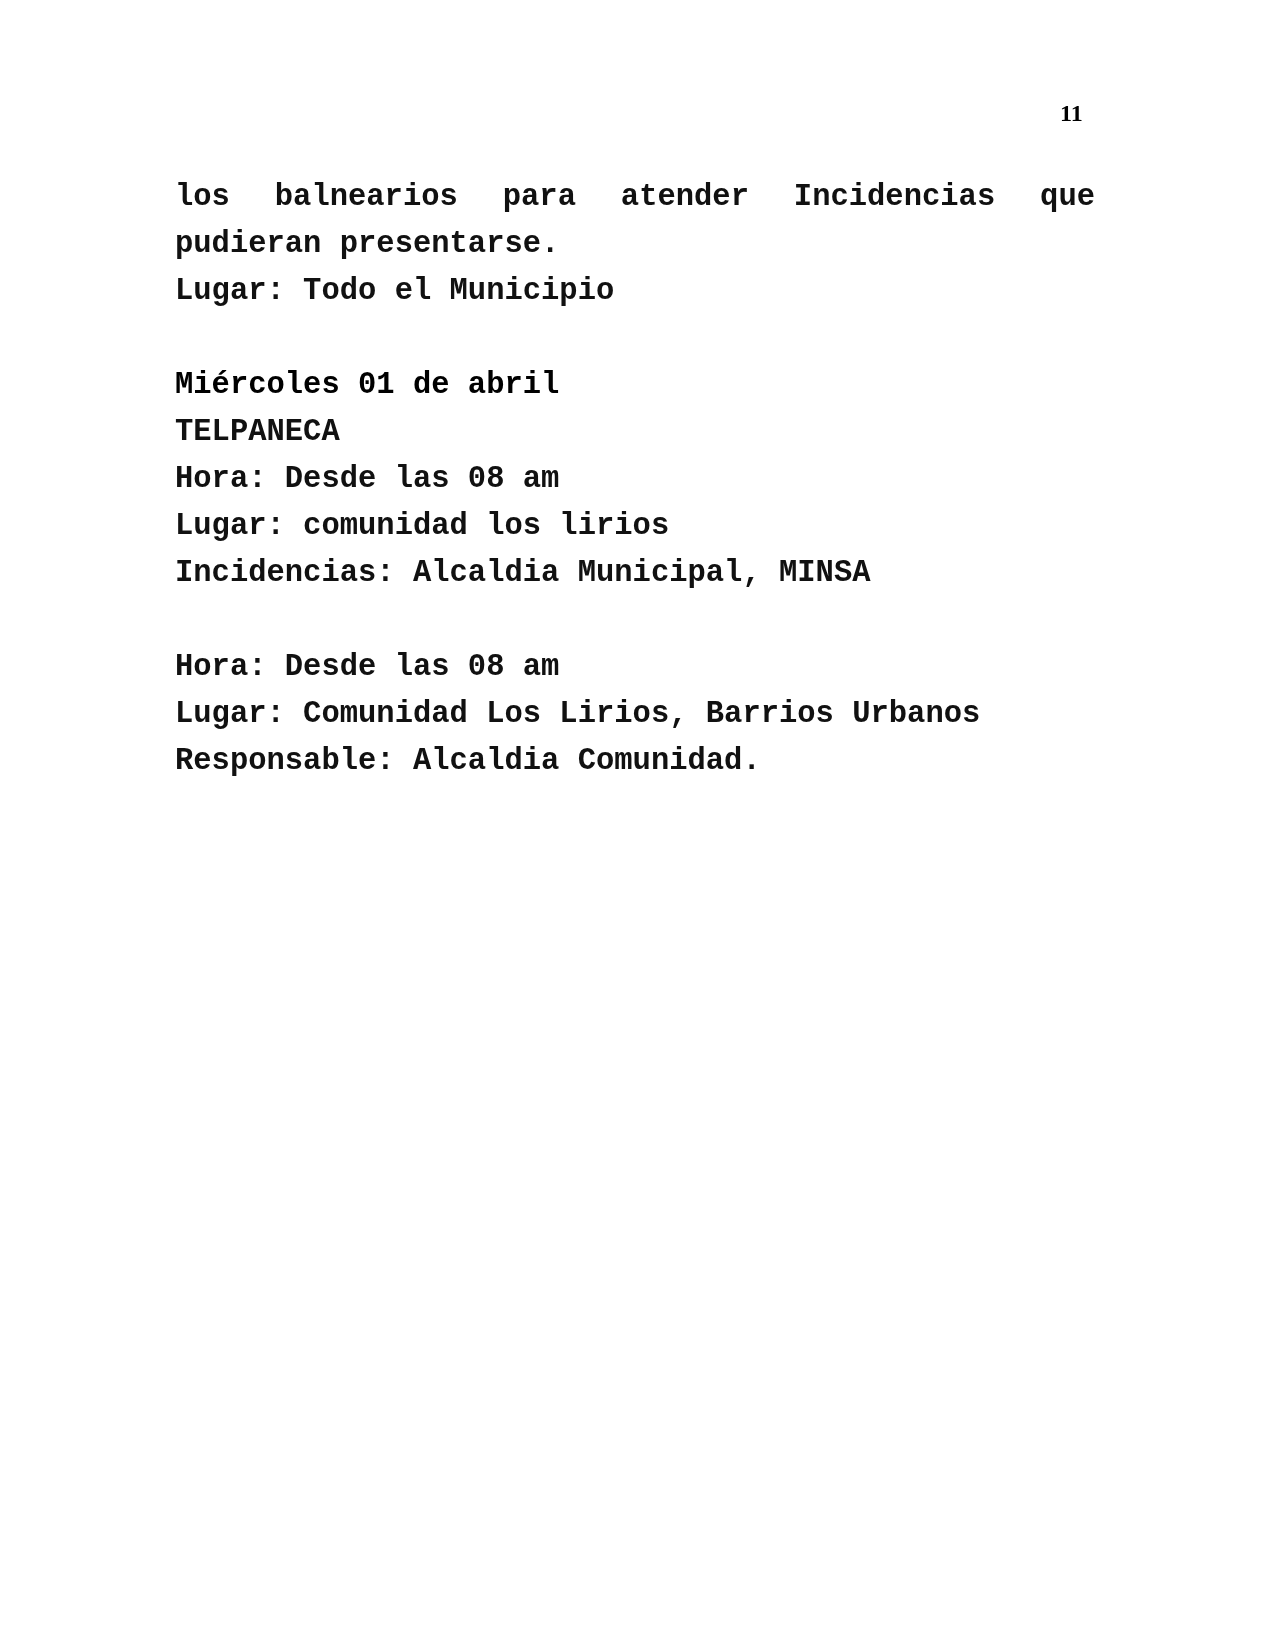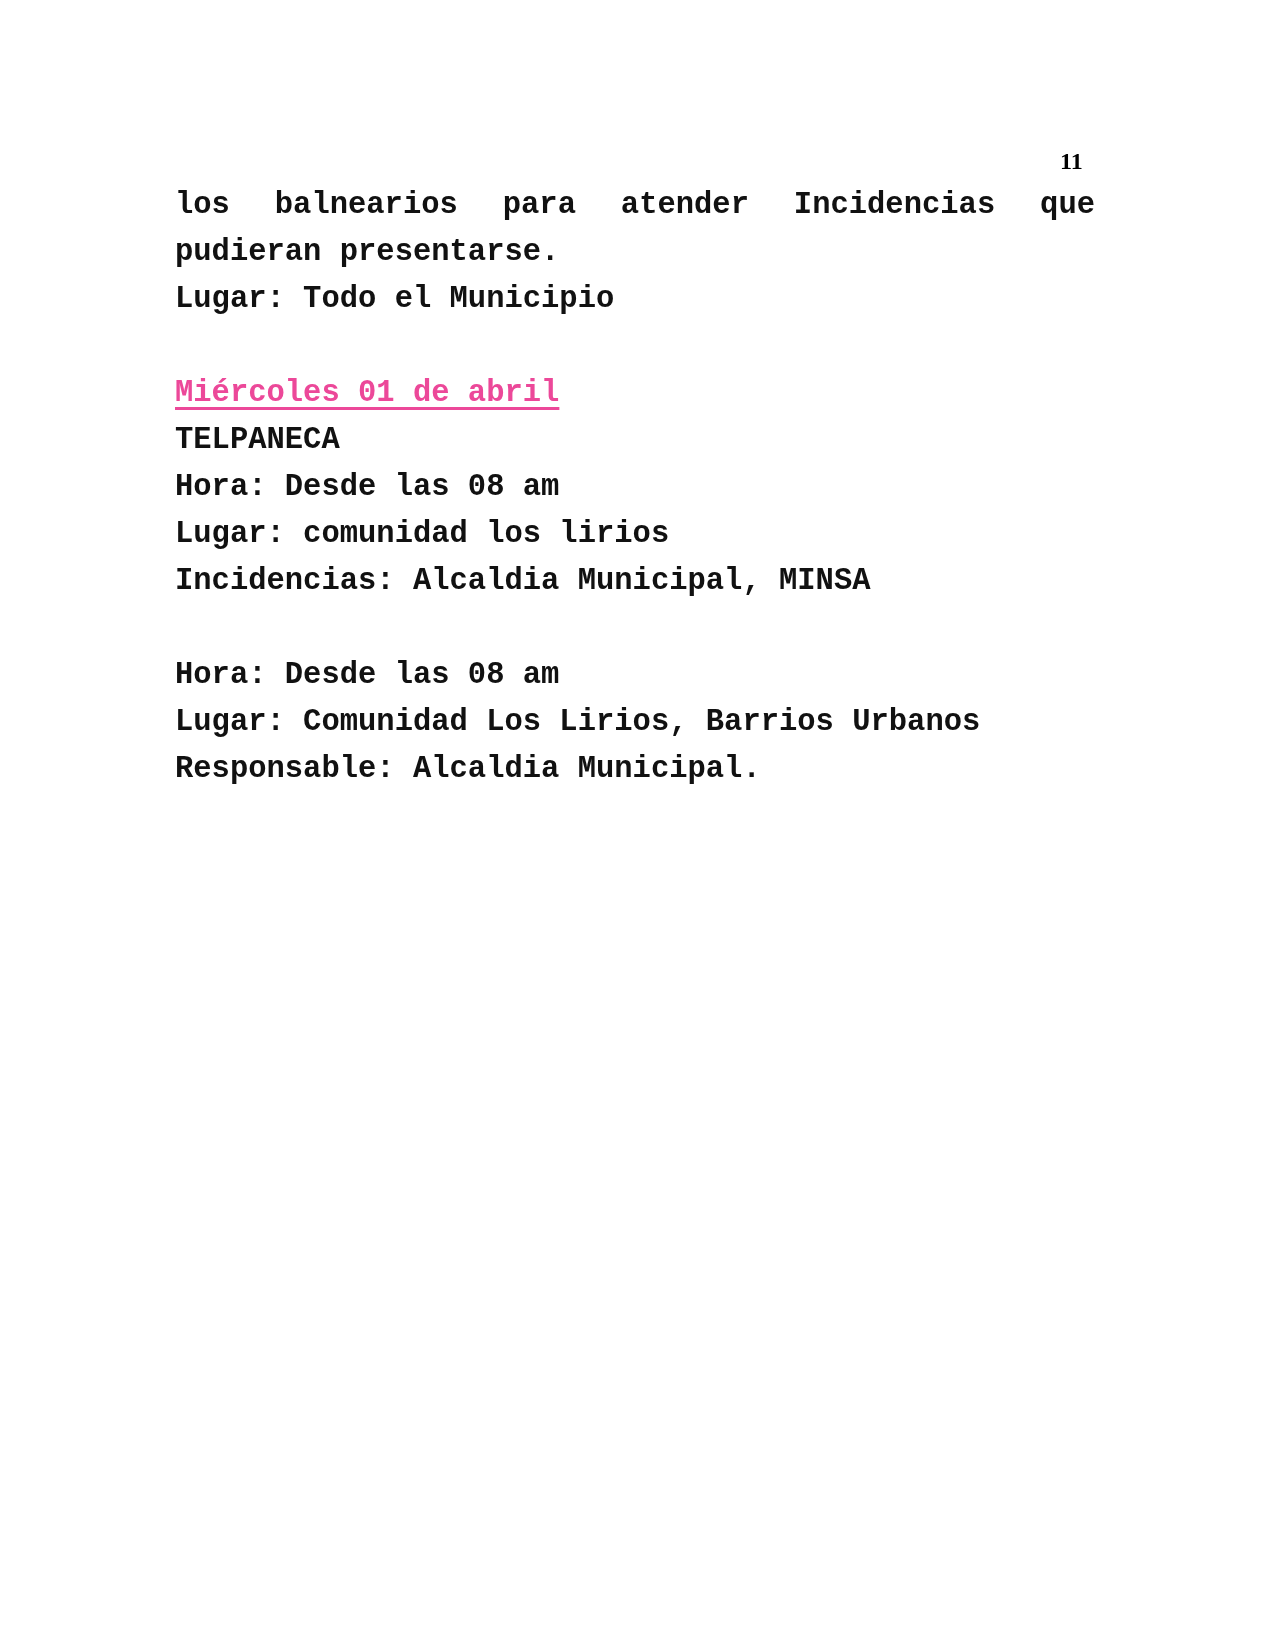--- a/index.html
+++ b/index.html
@@ -1,29 +1,29 @@
 <!DOCTYPE html>
 <html><head>
 <meta charset="utf-8">
 <style>
   html, body { margin: 0; padding: 0; background: #ffffff; }
   body { width: 1275px; height: 1650px; position: relative; overflow: hidden; }
   .page-number {
     position: absolute; top: 100px; left: 1060px;
-    font-family: "Liberation Serif", serif; font-weight: bold; font-size: 24px; color: #000; margin-top: 48px;
+    font-family: "Liberation Serif", serif; font-weight: bold; font-size: 24px; color: #000;
   }
   .content {
-    position: absolute; left: 175px; top: 182px; width: 920px;
+    position: absolute; left: 175px; top: 174px; width: 920px;
     font-family: "Liberation Mono", monospace; font-weight: bold; font-size: 30.5px;
     line-height: 47px; color: #111;
   }
   .p { margin: 0; text-align: justify; text-align-last: left; }
   .gap { height: 47px; }
   .date-heading {
-    color: #ec4899; text-decoration: underline; text-decoration-thickness: 3px;
+    color: #000000; text-decoration-thickness: 3px;
     text-underline-offset: 6px; display: inline-block;
   }
 </style>
 </head>
 <body>
 
 <div class="page-number">11</div>
 
 <div class="content">
   <p class="p">los balnearios para atender Incidencias que pudieran presentarse.</p>
@@ -35,14 +35,14 @@
   <p class="p">TELPANECA</p>
 
   <p class="p">Hora: Desde las 08 am</p>
   <p class="p">Lugar: comunidad los lirios</p>
   <p class="p">Incidencias: Alcaldia Municipal, MINSA</p>
 
   <div class="gap"></div>
 
   <p class="p">Hora: Desde las 08 am</p>
   <p class="p">Lugar: Comunidad Los Lirios, Barrios Urbanos</p>
-  <p class="p">Responsable: Alcaldia Municipal.</p>
+  <p class="p">Responsable: Alcaldia Comunidad.</p>
 </div>
 
 </body></html>

